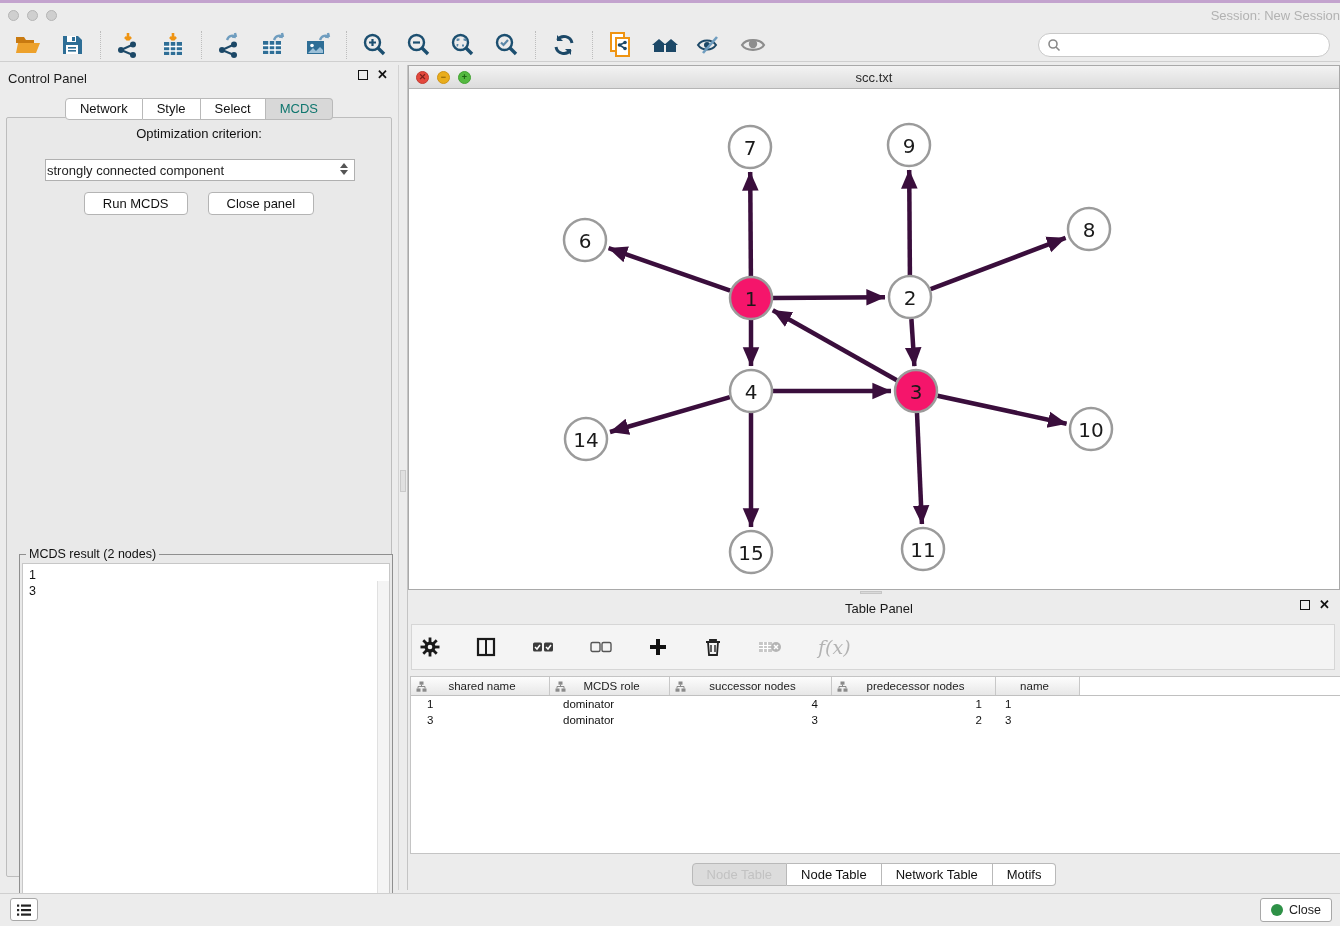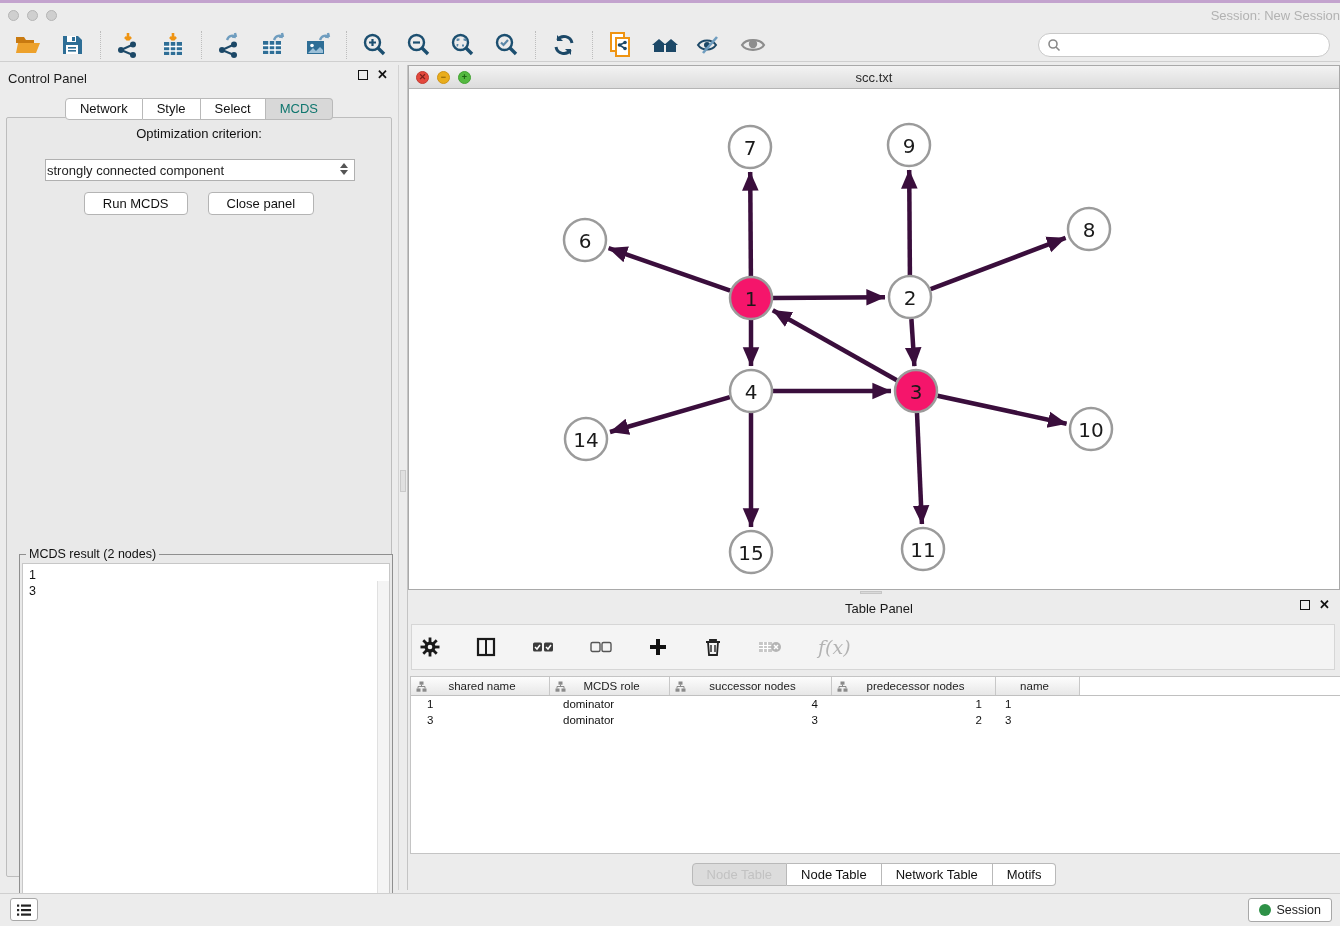--- a/index.html
+++ b/index.html
@@ -512,15 +512,15 @@
         <rect x="1" y="1.5" width="2.2" height="2.2" fill="#222"></rect>
         <rect x="5" y="1.5" width="10" height="2.2" fill="#222"></rect>
         <rect x="1" y="6" width="2.2" height="2.2" fill="#222"></rect>
         <rect x="5" y="6" width="10" height="2.2" fill="#222"></rect>
         <rect x="1" y="10.5" width="2.2" height="2.2" fill="#222"></rect>
         <rect x="5" y="10.5" width="10" height="2.2" fill="#222"></rect>
       </svg>
   </span>
   <span class="memory-btn">
     <span class="mem-dot"></span>
-    <span>Session</span>
+    <span>Close</span>
   </span>
 </div>
 
 </body></html>

